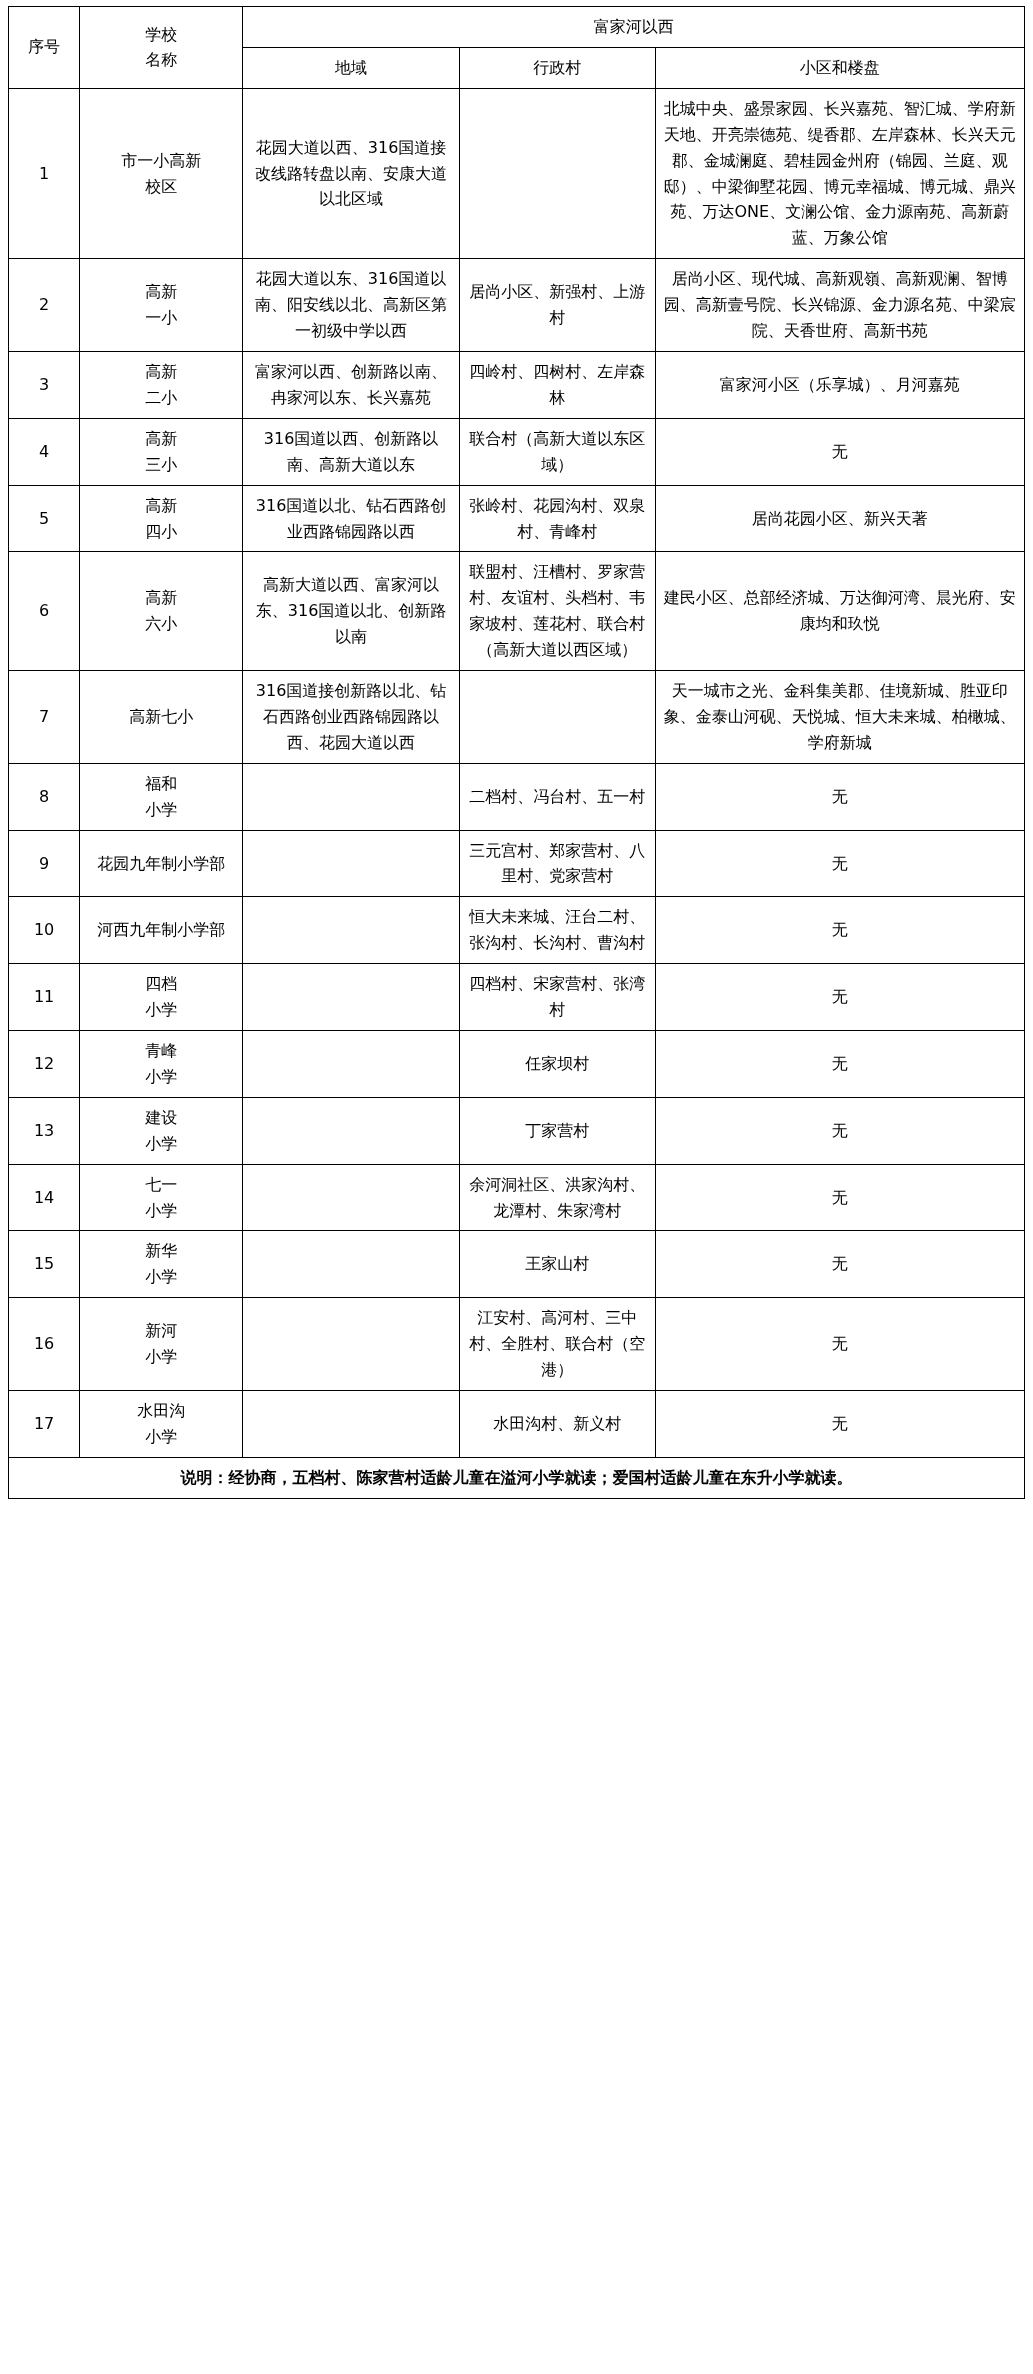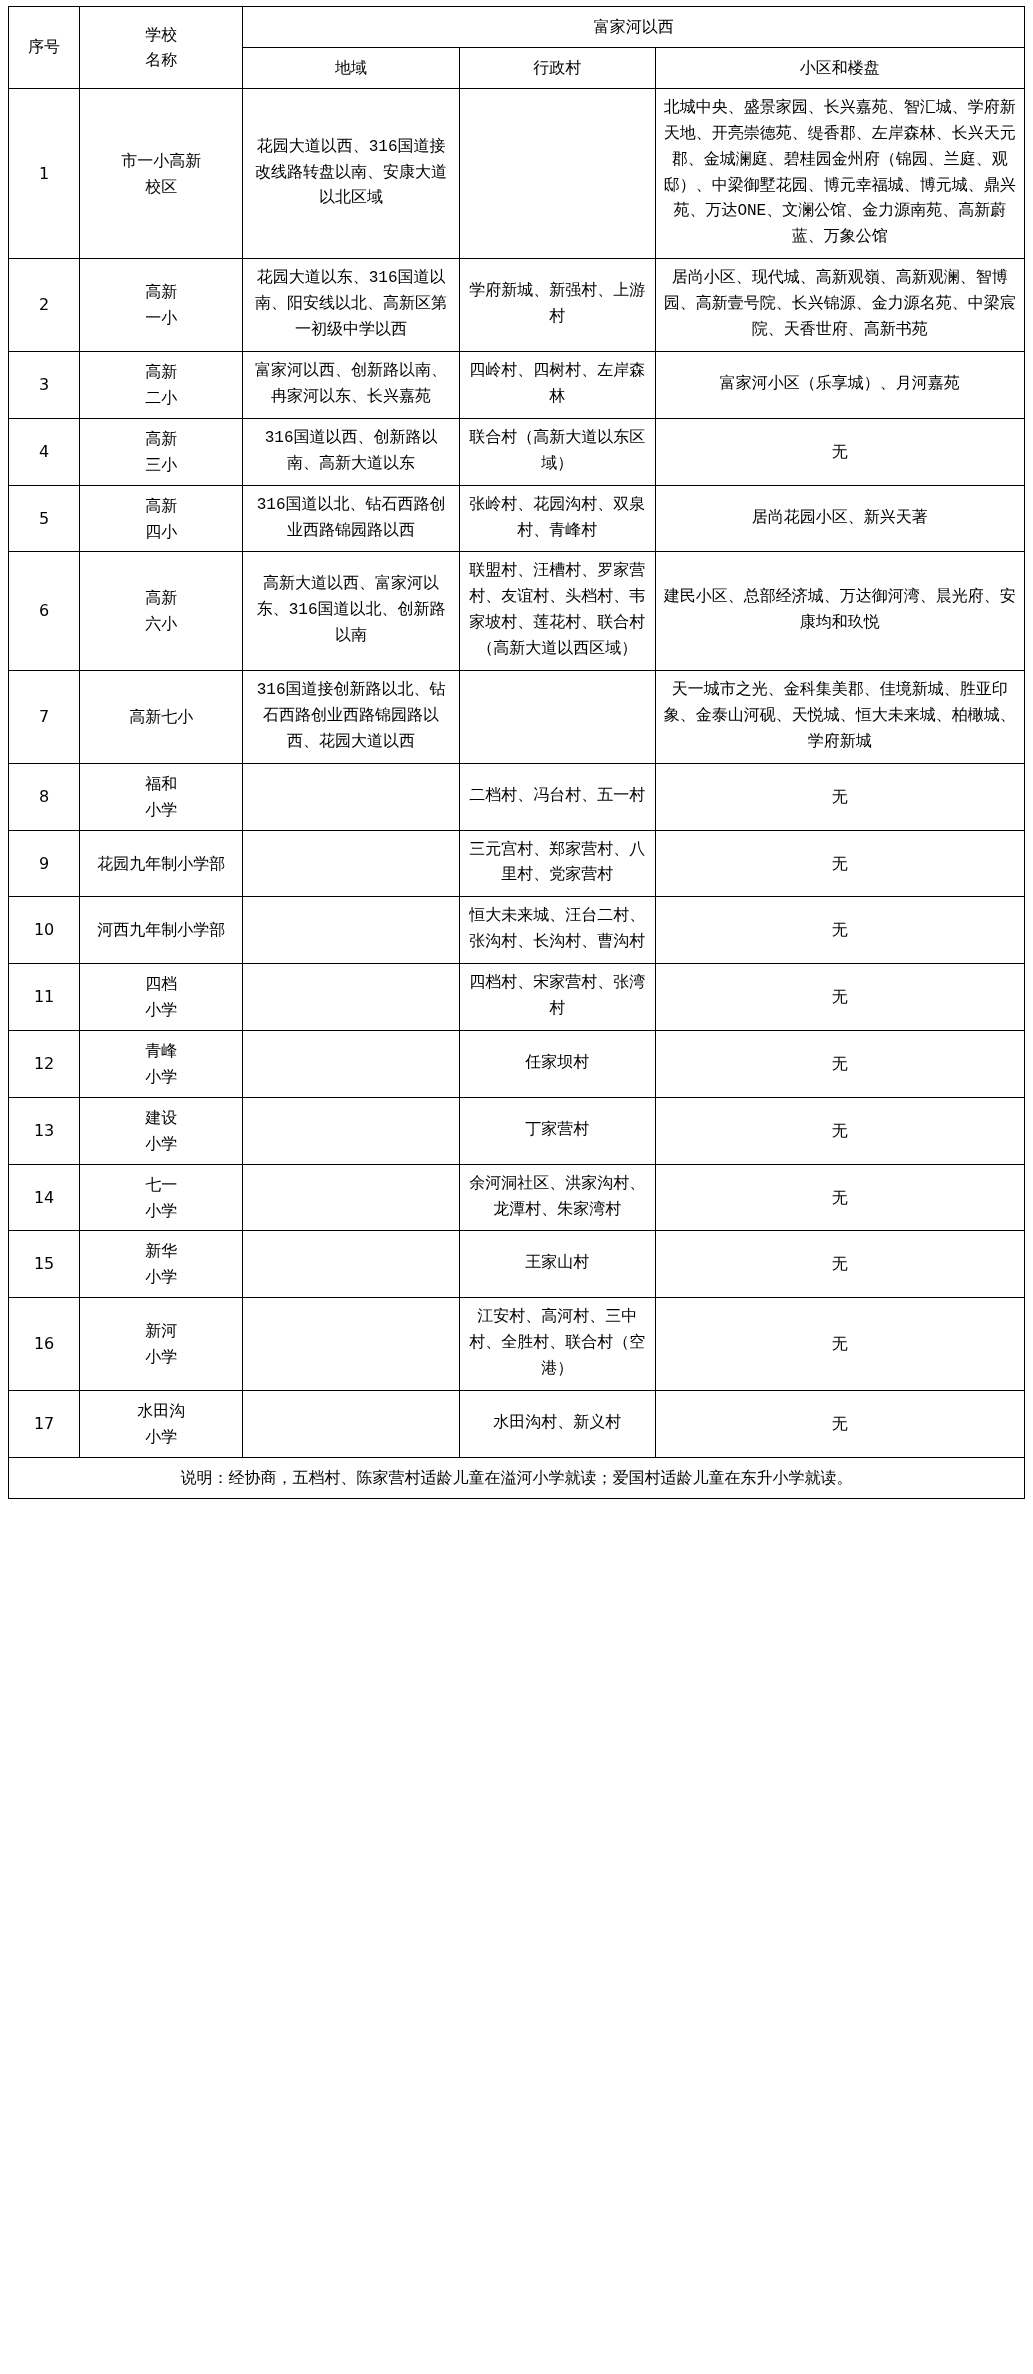--- a/index.html
+++ b/index.html
@@ -49,31 +49,31 @@
     font-size: 15px;
   }
   td.cell-name {
     font-size: 16px;
     margin-top: 28px;
   }
   td.cell-text {
     font-size: 15.5px;
     line-height: 1.72;
     padding: 8px 9px;
-    font-family: Liberation Mono, monospace;
   }
   td.cell-none {
     font-size: 16px;
   }
   td.note {
     text-align: left;
     font-size: 16px;
     line-height: 1.75;
     padding: 10px 18px 12px 46px;
     text-indent: 0;
+    font-weight: bold;
   }
   .note-inner {
     display: block;
   }
 </style>
 </head>
 <body>
 
 <div class="page">
   <table class="enroll">
@@ -104,21 +104,21 @@
           <td class="cell-no">1</td>
           <td class="cell-name">市一小高新<br>校区</td>
           <td class="cell-text">花园大道以西、316国道接改线路转盘以南、安康大道以北区域</td>
           <td class="cell-text"></td>
           <td class="cell-text">北城中央、盛景家园、长兴嘉苑、智汇城、学府新天地、开亮崇德苑、缇香郡、左岸森林、长兴天元郡、金城澜庭、碧桂园金州府（锦园、兰庭、观邸）、中梁御墅花园、博元幸福城、博元城、鼎兴苑、万达ONE、文澜公馆、金力源南苑、高新蔚蓝、万象公馆</td>
         </tr>
         <tr>
           <td class="cell-no">2</td>
           <td class="cell-name">高新<br>一小</td>
           <td class="cell-text">花园大道以东、316国道以南、阳安线以北、高新区第一初级中学以西</td>
-          <td class="cell-text">学府新城、新强村、上游村</td>
+          <td class="cell-text">居尚小区、新强村、上游村</td>
           <td class="cell-text">居尚小区、现代城、高新观嶺、高新观澜、智博园、高新壹号院、长兴锦源、金力源名苑、中梁宸院、天香世府、高新书苑</td>
         </tr>
         <tr>
           <td class="cell-no">3</td>
           <td class="cell-name">高新<br>二小</td>
           <td class="cell-text">富家河以西、创新路以南、冉家河以东、长兴嘉苑</td>
           <td class="cell-text">四岭村、四树村、左岸森林</td>
           <td class="cell-text">富家河小区（乐享城）、月河嘉苑</td>
         </tr>
         <tr>

